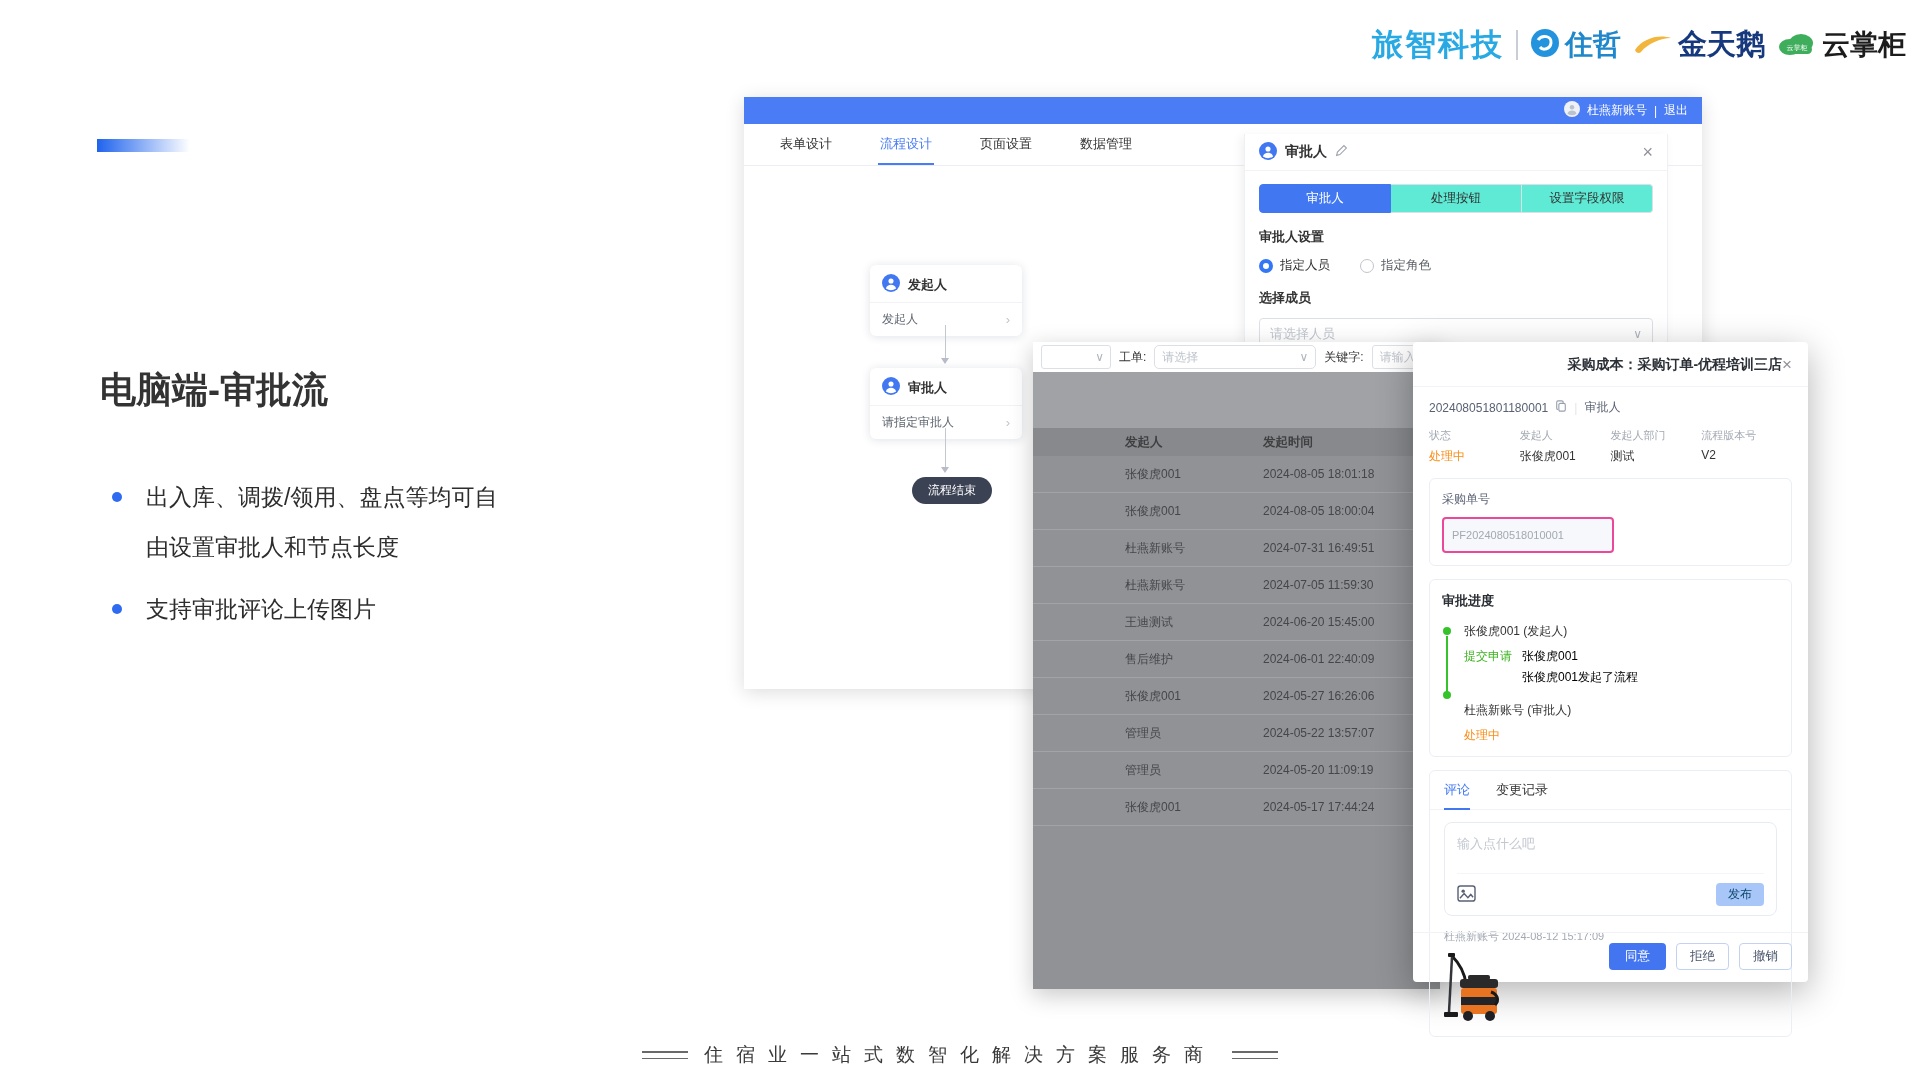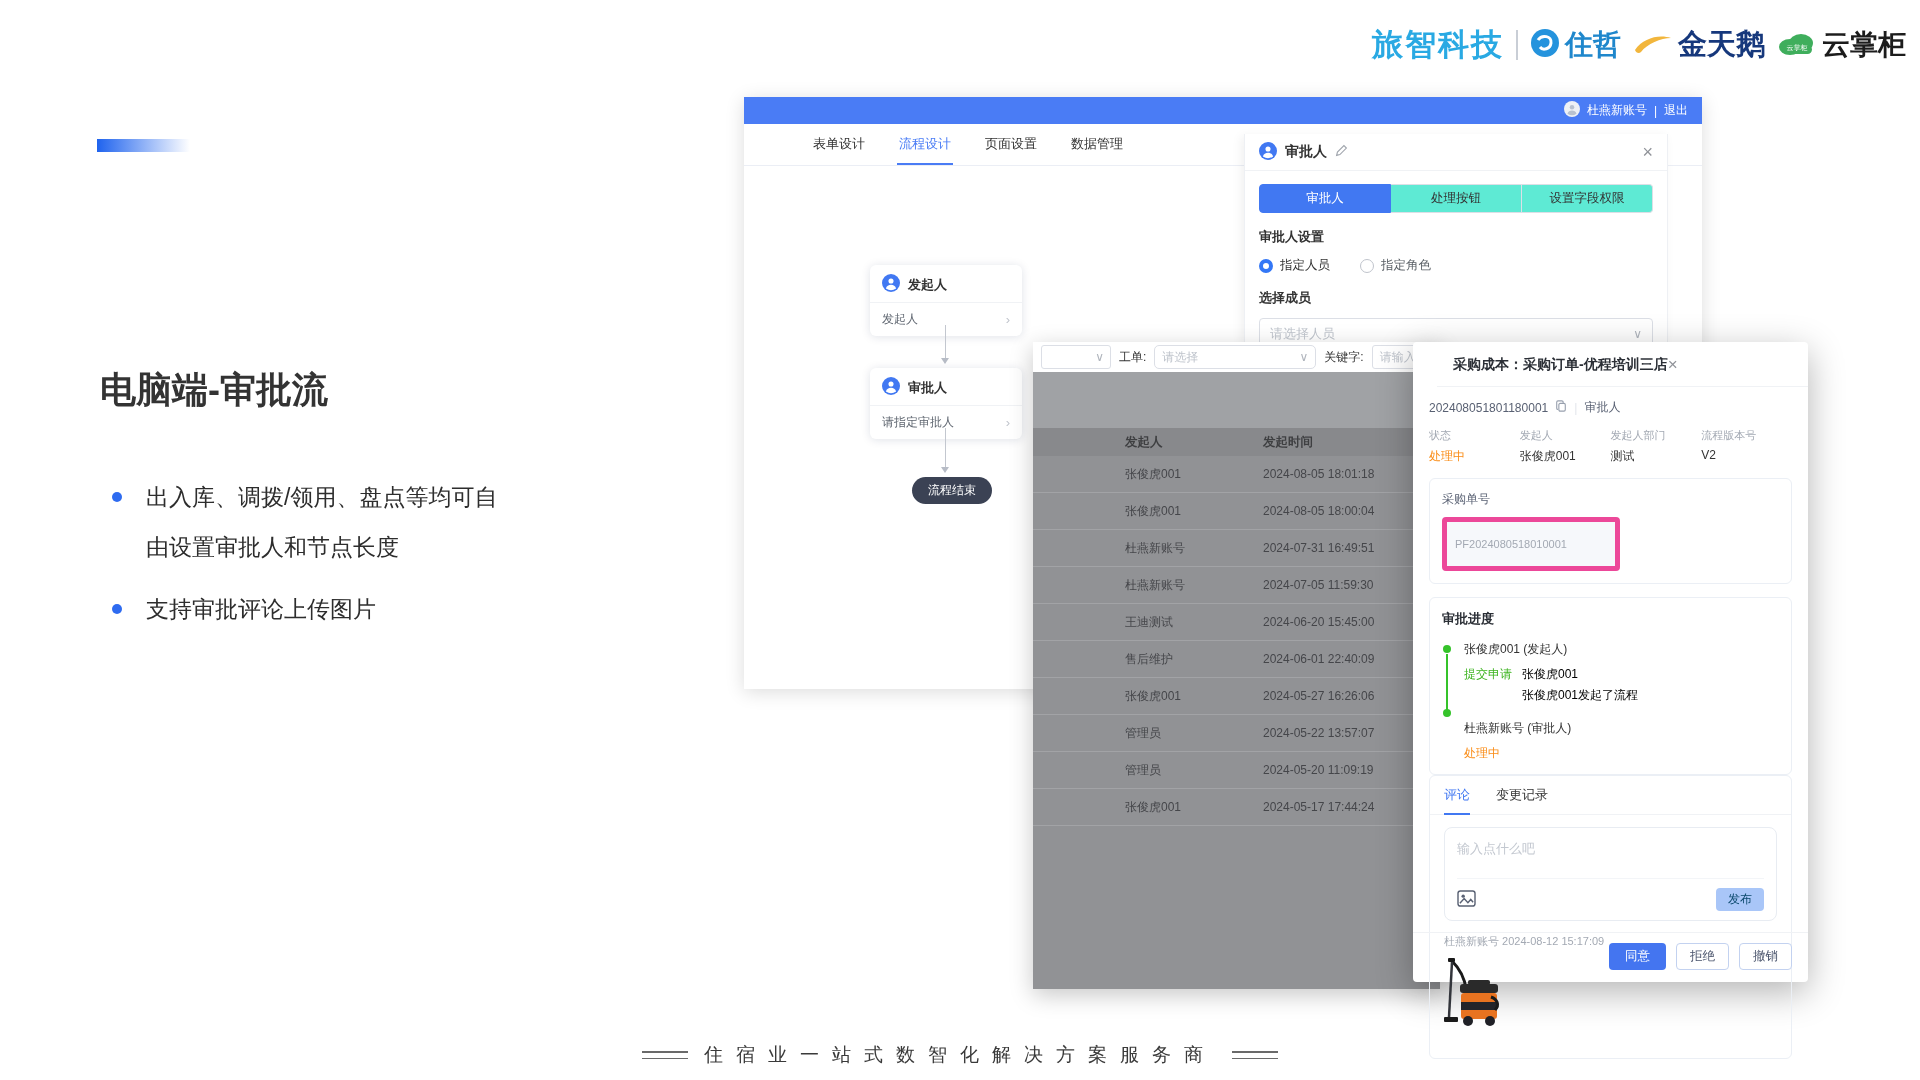--- a/index.html
+++ b/index.html
@@ -22,22 +22,22 @@
   .section-title { position:absolute; left:100px; top:366px; font-size:36px; font-weight:800; color:#333; }
   .bullets { position:absolute; left:110px; top:472px; width:400px; }
   .bullet { position:relative; padding-left:36px; font-size:23px; line-height:50px; color:#2d2d2d; margin-bottom:12px; }
   .bullet .dot { position:absolute; left:2px; top:20px; width:10px; height:10px; border-radius:50%; background:#2e6bf0; }
 
   
   .designer { position:absolute; left:744px; top:97px; width:958px; height:592px; background:#fff;
               box-shadow:0 3px 18px rgba(0,0,0,.14); z-index:1; }
   .designer-topbar { height:27px; background:#4a7cf5; display:flex; align-items:center;
                      justify-content:flex-end; padding-right:14px; gap:7px; color:#fff; font-size:12px; }
-  .designer-tabs { height:41px; border-bottom:1px solid #ebeef5; display:flex; gap:30px;
-                   padding-left:67px; font-size:13px; color:#333; }
+  .designer-tabs { height:41px; border-bottom:1px solid #ebeef5; display:flex; gap:44px;
+                   padding-left:34px; font-size:13px; color:#333; }
   .dtab { display:flex; align-items:center; border-bottom:2px solid transparent; padding:0 2px; }
   .dtab.active { color:#4a7cf5; border-bottom-color:#4a7cf5; }
 
   .flow-node { position:absolute; width:152px; background:#fff; border-radius:6px;
                box-shadow:0 1px 10px rgba(15,30,80,.13); }
   .node1 { left:126px; top:168px; } .node2 { left:126px; top:271px; }
   .node-head { display:flex; align-items:center; gap:8px; padding:9px 12px 7px; font-size:13px; font-weight:700; color:#333; }
   .node-body { border-top:1px solid #f0f2f5; padding:8px 12px; font-size:12px; color:#5f6670;
                display:flex; justify-content:space-between; align-items:center; }
   .chev { color:#c0c4cc; font-size:13px; }
@@ -85,48 +85,48 @@
   .flabel { flex:none; }
   .list-upper { height:56px; background:#a0a2a5; }
   .list-header { height:28px; background:#88898c; position:relative; font-size:12.5px; color:#3e3f41; font-weight:700; }
   .lh1,.lc1 { position:absolute; left:92px; top:50%; transform:translateY(-50%); }
   .lh2,.lc2 { position:absolute; left:230px; top:50%; transform:translateY(-50%); }
   .lrow { height:36px; border-bottom:1px solid #a2a3a6; position:relative; font-size:12px; color:#45464a; }
 
   
   .modal { position:absolute; left:1413px; top:342px; width:395px; height:640px; background:#fff; z-index:4;
            border-radius:4px; box-shadow:0 10px 36px rgba(0,0,0,.3); font-size:12px; }
-  .modal-head { display:flex; justify-content:flex-start; align-items:center; padding:13px 16px 11px;
-                border-bottom:1px solid #f0f2f5;margin-left:24px; }
+  .modal-head { display:flex; justify-content:flex-end; align-items:center; padding:13px 16px 11px;
+                border-bottom:1px solid #f0f2f5; }
   .modal-title { font-size:14px; font-weight:700; color:#2b2f36; }
   .m-close { color:#909399; font-size:17px; }
   .m-body { padding:12px 16px 0; }
   .m-info { display:flex; align-items:center; gap:7px; color:#596173; font-size:12px; }
   .vsep { color:#e3e6ec; }
   .m-fields { display:flex; margin-top:12px; }
   .m-field { width:25%; }
   .m-flabel { font-size:11px; color:#a3a9b3; margin-bottom:5px; }
   .m-fvalue { font-size:12px; color:#333; }
   .m-fvalue.orange { color:#fa8c16; }
   .m-card { border:1px solid #ebeff5; border-radius:6px; margin-top:13px; padding:12px; }
   .po-label { font-size:12px; color:#596173; }
-  .po-input { margin-top:9px; width:152px; height:24px; background:#f6f8fb; border:5px solid #ec4899;
-              border-radius:4px; line-height:24px; padding:10px 8px; font-size:11px; color:#a3a9b3; }
+  .po-input { margin-top:9px; width:152px; height:24px; background:#f6f8fb; border:2px solid #ec4899;
+              border-radius:4px; line-height:24px; padding:4px 8px; font-size:11px; color:#a3a9b3; }
   .prog-title { font-size:13px; font-weight:700; color:#2b2f36; }
   .timeline { position:relative; margin-top:13px; padding-left:22px; }
   .tl-line { position:absolute; left:4px; top:13px; width:2px; height:57px; background:#35c32a; }
   .tl-dot { position:absolute; left:1px; width:8px; height:8px; border-radius:50%; background:#35c32a; }
   .tl-dot.d1 { top:4px; } .tl-dot.d2 { top:68px; }
   .tl-name { font-size:12px; color:#333; }
   .tl-sub { display:flex; gap:10px; margin-top:8px; }
   .tl-action { color:#3cb41f; flex:none; }
   .tl-d2 { margin-top:4px; }
   .tl-name2 { margin-top:16px; }
   .tl-status { margin-top:8px; color:#fa8c16; }
-  .cm-card { border:1px solid #ebeff5; border-radius:6px; padding-bottom:28px; }
+  .cm-card { border:1px solid #ebeff5; border-radius:6px; margin-top:13px; padding-bottom:11px; }
   .cm-tabs { display:flex; gap:26px; padding:10px 14px 0; border-bottom:1px solid #f0f2f5; font-size:13px; }
   .cm-tab { padding-bottom:9px; color:#333; }
   .cm-tab.active { color:#4178f2; border-bottom:2px solid #4178f2; margin-bottom:-1px; }
   .cm-box { margin:12px 14px 0; border:1px solid #e8ecf2; border-radius:8px; padding:12px 12px 9px; }
   .cm-ph { font-size:13px; color:#c3c8d0; }
   .cm-toolbar { display:flex; justify-content:space-between; align-items:center; margin-top:20px;
                 border-top:1px solid #f3f5f8; padding-top:9px; }
   .pub-btn { background:#a9c6f8; color:#0c4a6e; font-size:12px; padding:3px 12px; border-radius:4px; }
   .cm-meta { margin:13px 14px 0; font-size:11px; color:#a3a9b3; }
   .vacuum { margin:6px 0 0 14px; }

